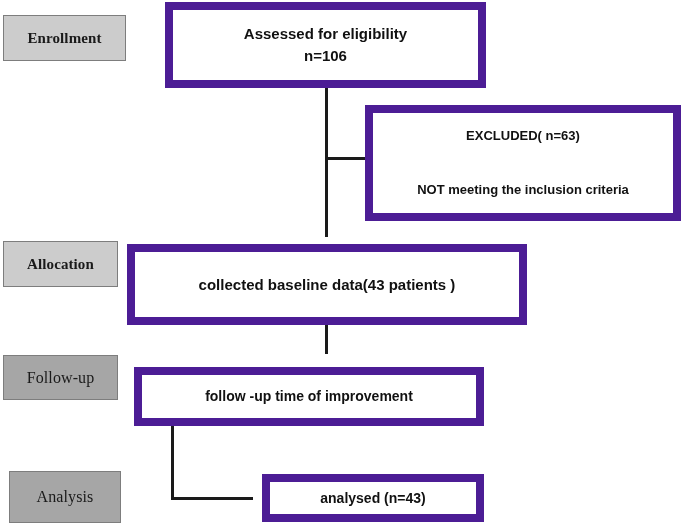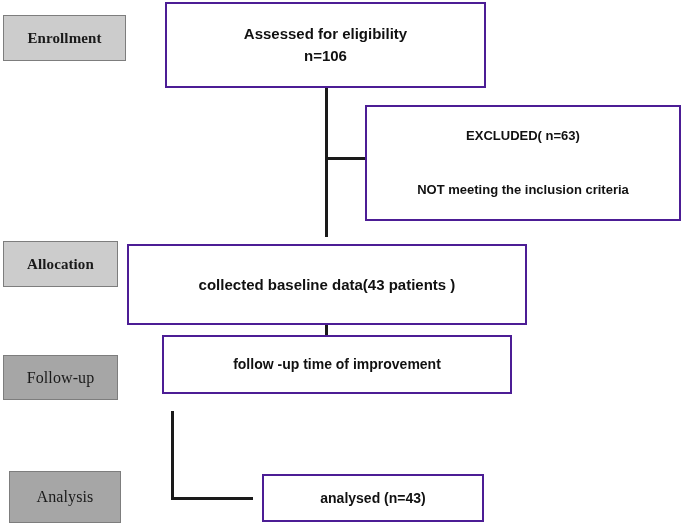--- a/index.html
+++ b/index.html
@@ -37,21 +37,21 @@
   .stage-dark {
     background: #a6a6a6;
     font-weight: normal;
     font-size: 16px;
   }
   
   .flow-box {
     position: absolute;
     box-sizing: border-box;
     background: #ffffff;
-    border: 2px solid #4c1d95;
+    border: 8px solid #4c1d95;
     display: flex;
     flex-direction: column;
     align-items: center;
     justify-content: center;
     text-align: center;
     color: #111111;
     font-weight: bold;
     z-index: 2;
   }
   .flow-box .line {
@@ -106,21 +106,21 @@
 
   <div class="flow-box" style="left:365px; top:105px; width:316px; height:116px;gap:35px;">
     <span class="line fs-13">EXCLUDED( n=63)</span>
     <span class="line fs-13">NOT meeting the inclusion criteria</span>
   </div>
 
   <div class="flow-box" style="left:127px; top:244px; width:400px; height:81px;">
     <span class="line fs-15">collected baseline data(43 patients )</span>
   </div>
 
-  <div class="flow-box" style="left:134px; top:335px; width:350px; height:59px;margin-left:28px;">
+  <div class="flow-box" style="left:134px; top:367px; width:350px; height:59px;">
     <span class="line fs-14">follow -up time of improvement</span>
   </div>
 
   <div class="flow-box" style="left:262px; top:474px; width:222px; height:48px;">
     <span class="line fs-14">analysed (n=43)</span>
   </div>
 
 </div>
 
 </body></html>

